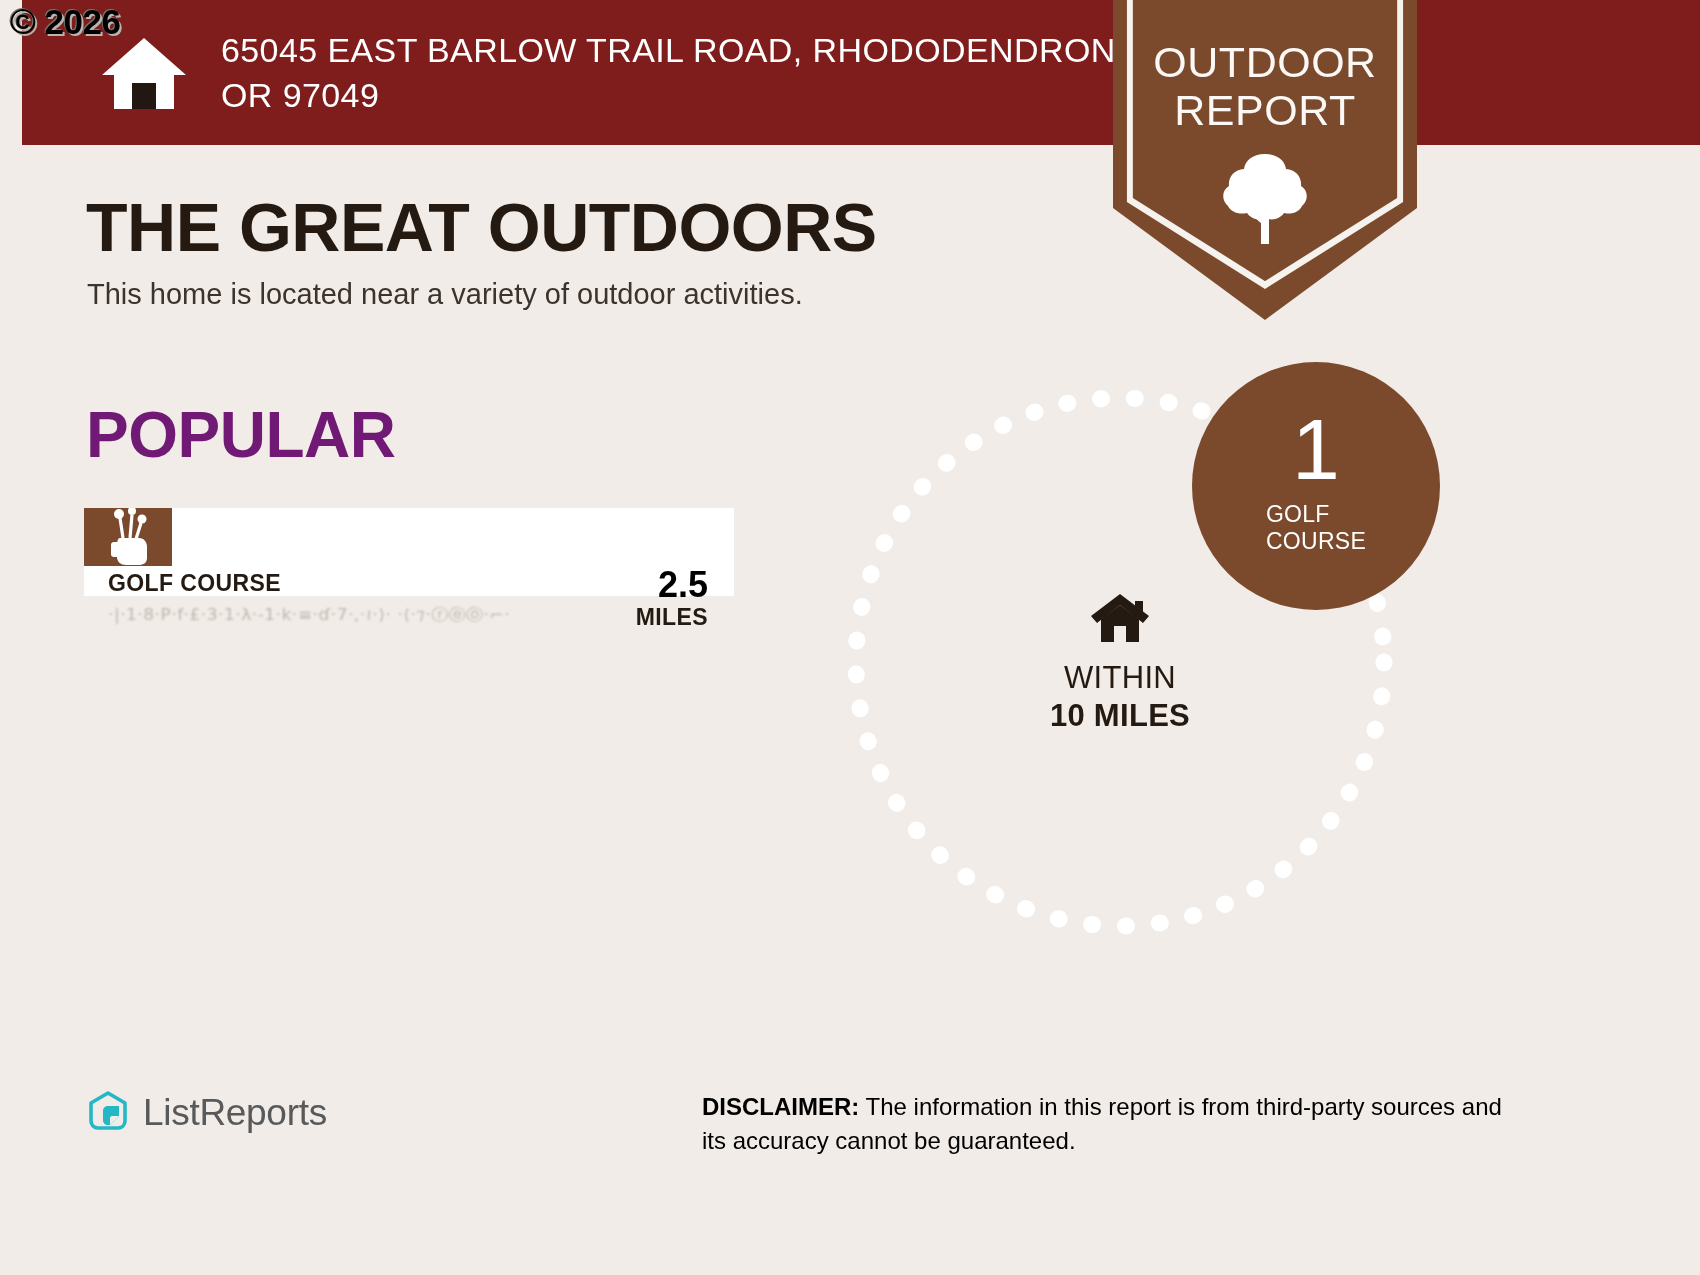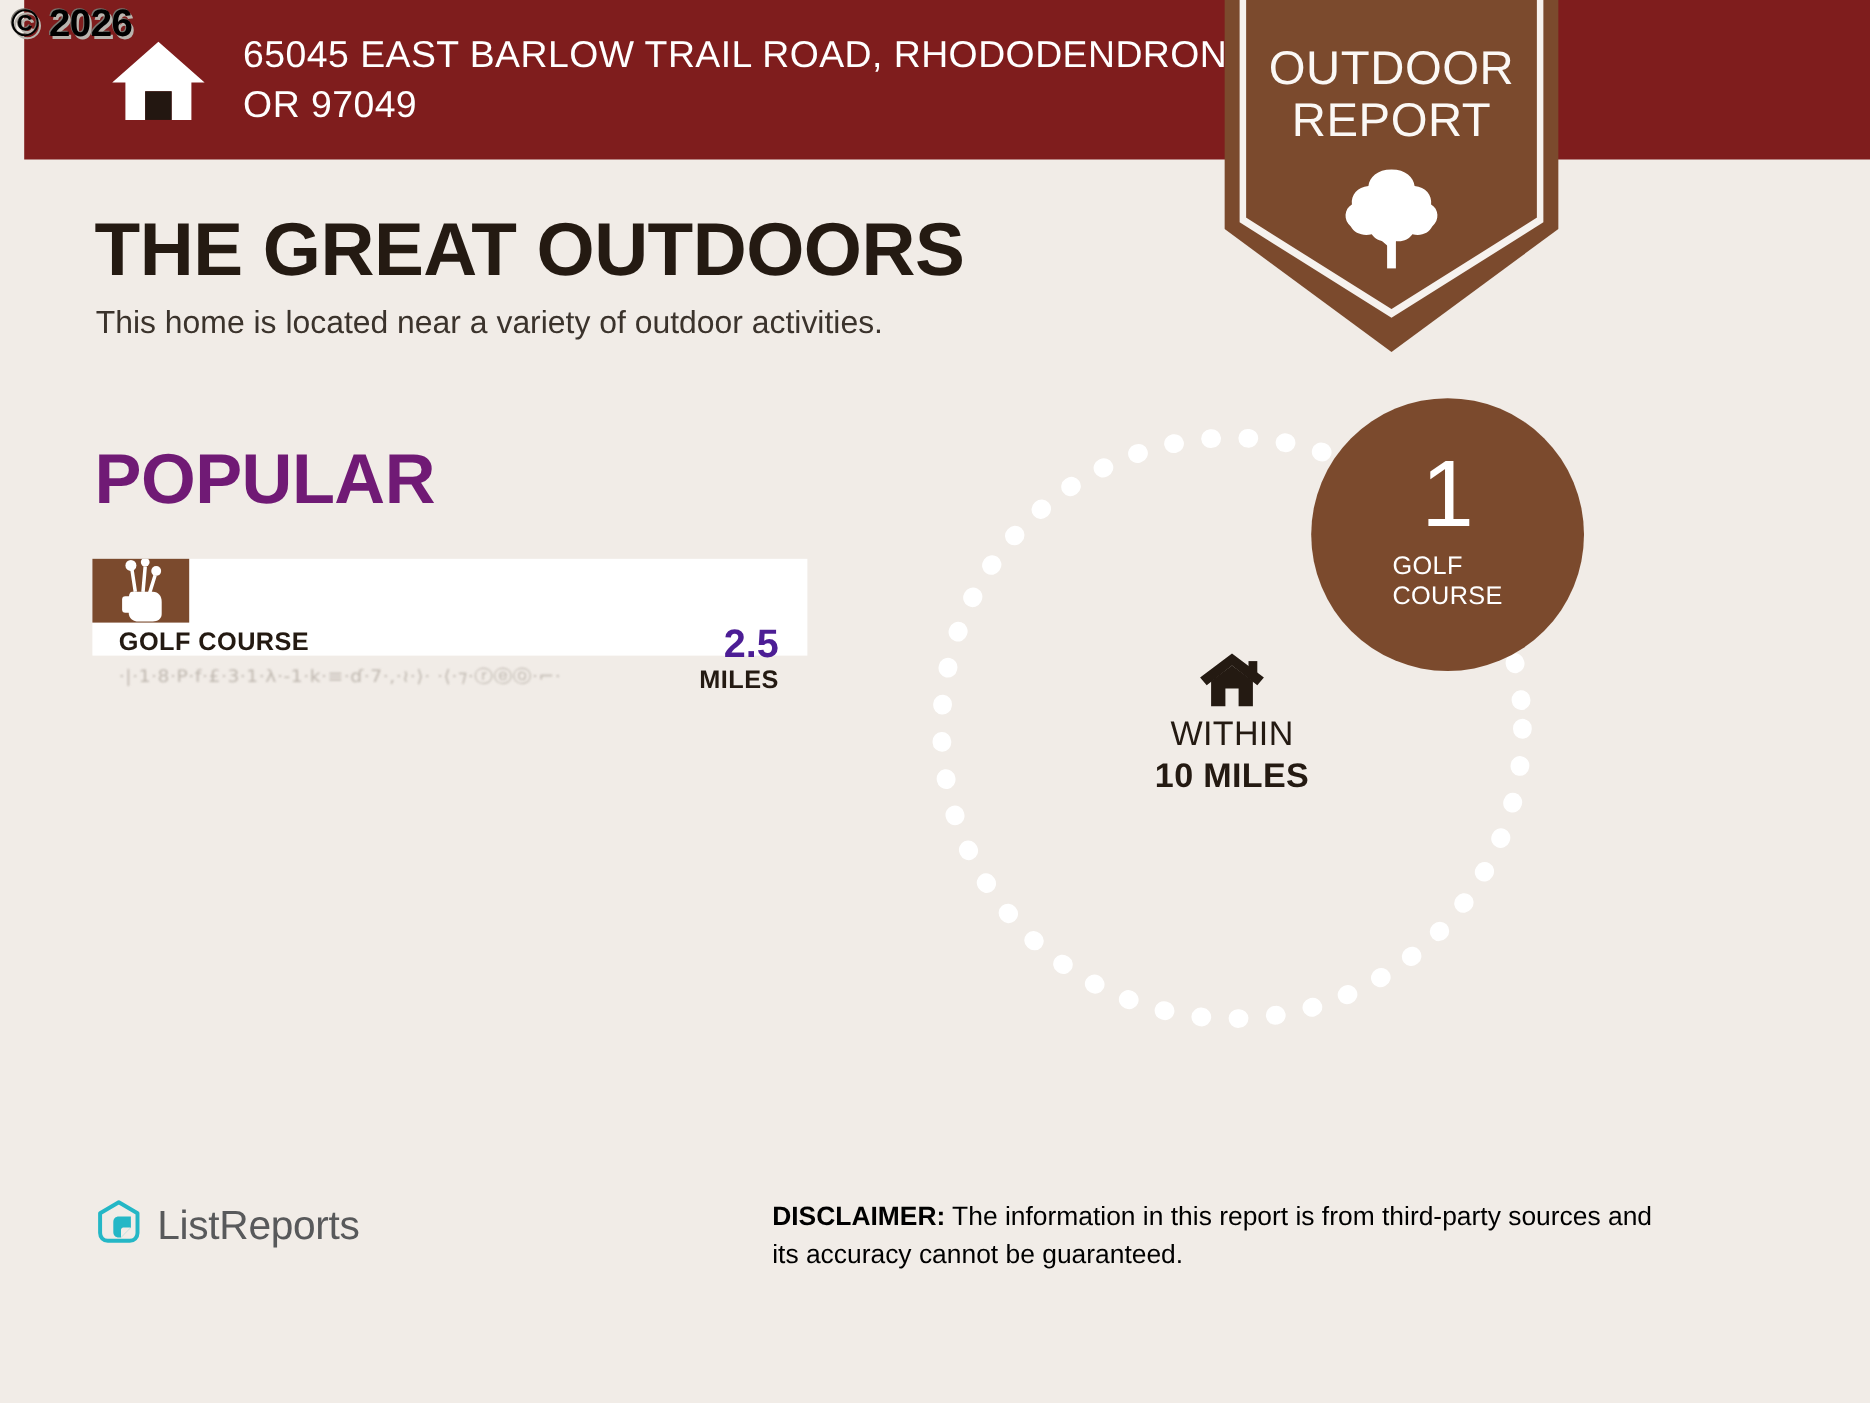--- a/index.html
+++ b/index.html
@@ -149,21 +149,21 @@
     overflow: hidden;
   }
   .poi-dist {
     text-align: right;
     line-height: 1.08;
     flex: 0 0 auto;
   }
   .poi-dist-value {
     font-size: 36px;
     font-weight: bold;
-    color: #4c1d95;
+    color: #000000;
     display: block;
   }
   .poi-dist-unit {
     font-size: 23px;
     font-weight: bold;
     color: #241a12;
     display: block;
     letter-spacing: 0.4px;
   }
 
@@ -204,20 +204,21 @@
     position: absolute;
     left: 185px; top: 210px;
     width: 190px;
     text-align: center;
     z-index: 3;
   }
   .center-marker svg { width: 62px; height: 52px; }
   .marker-within {
     font-size: 31px;
     color: #241a12;
+    margin-top: 12px;
     letter-spacing: 0.3px;
     font-weight: 400;
   }
   .marker-miles {
     font-size: 31px;
     color: #241a12;
     font-weight: bold;
     letter-spacing: 0.3px;
     margin-top: 2px;
   }

